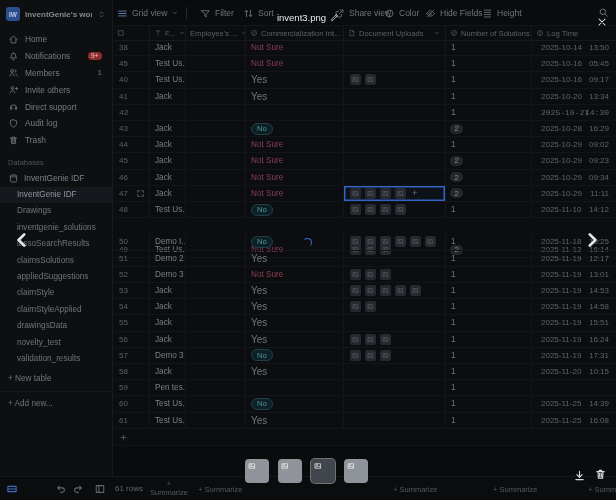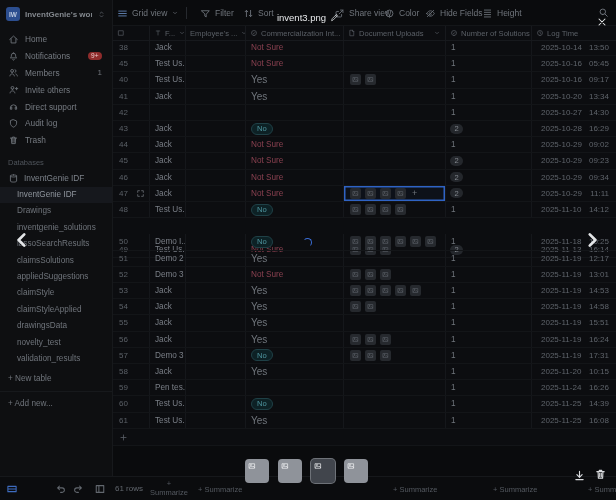--- a/index.html
+++ b/index.html
@@ -426,21 +426,21 @@
         </div>
         <div class="cell c-docs"></div>
         <div class="cell c-sol">
           <span class="sol-txt">1</span>
         </div>
         <div class="cell c-time">
           <span class="d-date">2025-10-20</span>
           <span class="d-time">13:34</span>
         </div>
       </div>
-      <div class="grid-row" style="top: 104.8px;">
+      <div class="grid-row" style="top: 104.8px; font-family: Liberation Mono, monospace;">
         <div class="cell c-num">
           <span class="rnum">42</span>
         </div>
         <div class="cell c-name">
           <span class="name-txt"></span>
         </div>
         <div class="cell c-emp"></div>
         <div class="cell c-int"></div>
         <div class="cell c-docs"></div>
         <div class="cell c-sol">
@@ -957,24 +957,20 @@
           <span class="rnum">59</span>
         </div>
         <div class="cell c-name">
           <span class="name-txt">Pen tes...</span>
         </div>
         <div class="cell c-emp"></div>
         <div class="cell c-int"></div>
         <div class="cell c-docs"></div>
         <div class="cell c-sol">
           <span class="sol-txt">1</span>
-        </div>
-        <div class="cell c-time">
-          <span class="d-date">2025-11-24</span>
-          <span class="d-time">16:26</span>
         </div>
       </div>
       <div class="grid-row" style="top: 396.4px;">
         <div class="cell c-num">
           <span class="rnum">60</span>
         </div>
         <div class="cell c-name">
           <span class="name-txt">Test Us...</span>
         </div>
         <div class="cell c-emp"></div>

